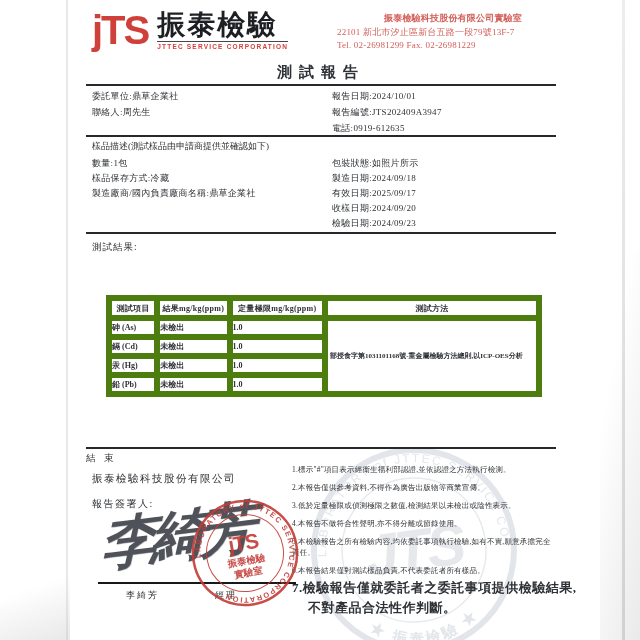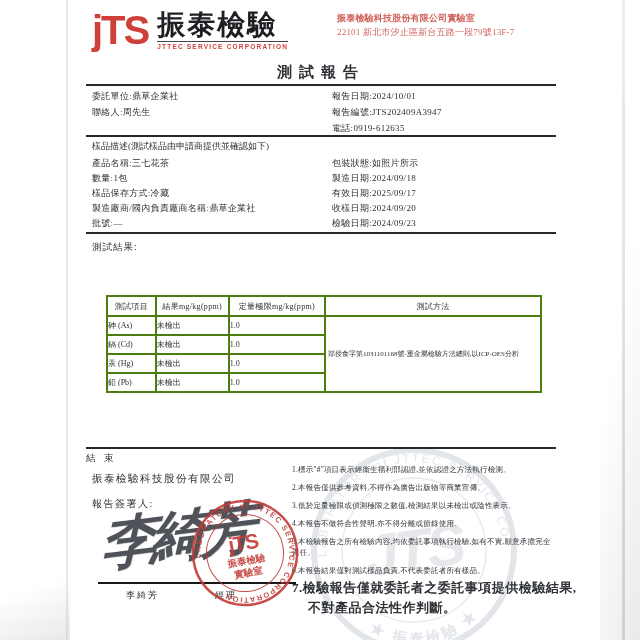--- a/index.html
+++ b/index.html
@@ -26,41 +26,41 @@
   }
   .brand-block { margin-left:9px; }
   .brand-name { font-size:28px; font-weight:700; line-height:30px; letter-spacing:2px; color:#1e1f22; }
   .brand-subtitle {
     display:block; margin-top:1px; padding-top:1px; border-top:1px solid #44464a;
     font-family:"Liberation Sans","DejaVu Sans",sans-serif;
     font-size:6.5px; font-weight:700; letter-spacing:1.2px; color:#d0403a;
   }
   .lab-block { position:absolute; left:337px; top:12px; z-index:2;
     font-size:9px; line-height:13.5px; color:#d2605a; letter-spacing:.2px; }
-  .lab-line-0 { font-weight:700; }
+  .lab-line-0 { font-weight:700;margin-left:47px; }
   
   .report-title { position:absolute; left:86px; right:84px; top:63px; z-index:2;
     text-align:center; font-size:15px; font-weight:700; letter-spacing:7px; }
   .rule { position:absolute; left:86px; right:84px; height:2px; background:#26282b; z-index:2; }
   #rule1{ top:84px; } #rule2{ top:135px; } #rule3{ top:232px; } #rule4{ top:447px; }
   
   .kv { display:flex; font-size:9px; line-height:11px; letter-spacing:.3px; }
   .client-col  { position:absolute; left:92px;  top:91px;  z-index:2; }
   .meta-col    { position:absolute; left:332px; top:91px;  z-index:2; }
   .client-col .kv, .meta-col .kv { margin-bottom:5px; }
   .sample-title{ position:absolute; left:92px; top:141px; z-index:2; font-size:9px; line-height:11px; }
   .sample-left { position:absolute; left:92px;  top:158px; z-index:2; }
   .sample-right{ position:absolute; left:332px; top:158px; z-index:2; }
   .sample-left .kv, .sample-right .kv { margin-bottom:4px; }
   .results-label { position:absolute; left:92px; top:241px; z-index:2;
     font-size:9.5px; letter-spacing:1px; }
   
   table.results { position:absolute; left:106px; top:295px; width:436px; z-index:2;
     border-collapse:collapse; font-size:8px; background:transparent; }
-  .results th, .results td { border:2px solid #4d7c0f; font-weight:400; }
+  .results th, .results td { border:6px solid #4d7c0f; font-weight:700; }
   .results th { height:20px; letter-spacing:.3px; }
   .results td { height:19px; }
   .results .c-item  { width:48px;  }
   .results .c-res   { width:72px;  }
   .results .c-lim   { width:95px;  }
   .results .c-meth  { width:213px; }
   .results td.method { font-size:7px; white-space:nowrap; padding:0 2px; }
   
   .end-label   { position:absolute; left:86px; right:84px; top:452px; z-index:2;
     text-align:left; font-size:9.5px; letter-spacing:3px; }
@@ -110,20 +110,21 @@
 <div class="logo-row">
   <span class="logo-mark">jTS</span>
   <span class="brand-block">
     <span class="brand-name">振泰檢驗</span>
     <span class="brand-subtitle">JTTEC SERVICE CORPORATION</span>
   </span>
 </div>
 <div class="lab-block">
   <div class="lab-line-0">振泰檢驗科技股份有限公司實驗室</div>
   <div>22101 新北市汐止區新台五路一段79號13F-7</div>
+  <div>Tel. 02-26981299 Fax. 02-26981229</div>
 </div>
 
 <div class="report-title">測試報告</div>
 <div class="rule" id="rule1"></div>
 <div class="rule" id="rule2"></div>
 <div class="rule" id="rule3"></div>
 <div class="rule" id="rule4"></div>
 
 <div class="client-col">
   <div class="kv">
@@ -146,38 +147,30 @@
     </div>
   <div class="kv">
       <span class="k">電話:</span>
       <span class="v">0919-612635</span>
     </div>
 </div>
 
 <div class="sample-title">樣品描述(測試樣品由申請商提供並確認如下)</div>
 <div class="sample-left">
   <div class="kv">
-      <span class="k">產品名稱:</span>
-      <span class="v">三七花茶</span>
-    </div>
-  <div class="kv">
       <span class="k">數量:</span>
       <span class="v">1包</span>
     </div>
   <div class="kv">
       <span class="k">樣品保存方式:</span>
       <span class="v">冷藏</span>
     </div>
   <div class="kv">
       <span class="k">製造廠商/國內負責廠商名稱:</span>
       <span class="v">鼎草企業社</span>
-    </div>
-  <div class="kv">
-      <span class="k">批號:</span>
-      <span class="v">—</span>
     </div>
 </div>
 <div class="sample-right">
   <div class="kv">
       <span class="k">包裝狀態:</span>
       <span class="v">如照片所示</span>
     </div>
   <div class="kv">
       <span class="k">製造日期:</span>
       <span class="v">2024/09/18</span>

